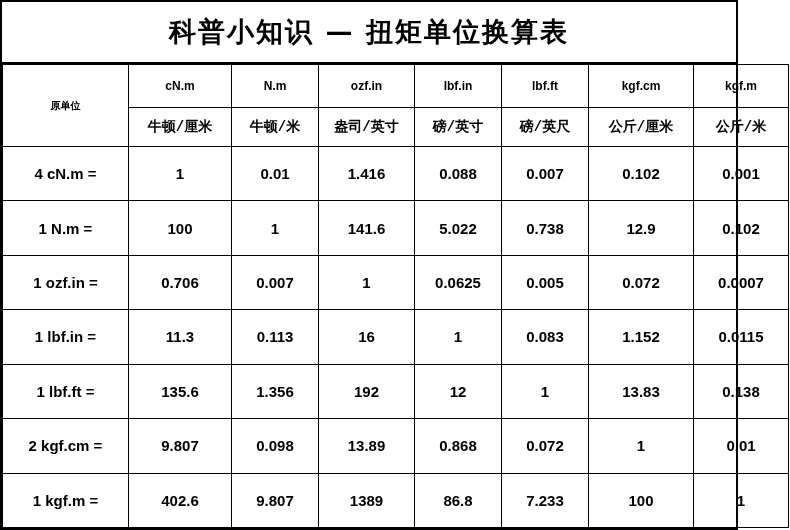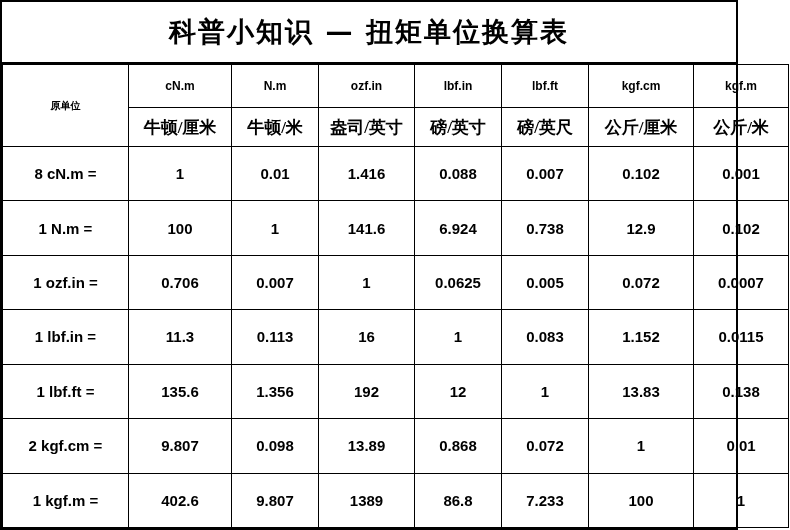--- a/index.html
+++ b/index.html
@@ -66,22 +66,22 @@
     font-size: 10px;
     font-family: "DejaVu Sans", "Liberation Sans", sans-serif;
   }
   .hdr-en {
     height: 42px;
     font-size: 12px;
     font-family: "Liberation Sans", sans-serif;
   }
   .hdr-cn {
     height: 38px;
-    font-size: 17px;
-    font-family: Liberation Serif, serif;
+    font-size: 14px;
+    font-family: Liberation Mono, monospace;
   }
   .row-label {
     font-size: 15px;
     font-family: "Liberation Sans", sans-serif;
     white-space: nowrap;
   }
   .val {
     font-size: 15px;
     font-family: "Liberation Sans", sans-serif;
   }
@@ -123,35 +123,35 @@
         <th class="hdr-cn">牛顿/米</th>
         <th class="hdr-cn">盎司/英寸</th>
         <th class="hdr-cn">磅/英寸</th>
         <th class="hdr-cn">磅/英尺</th>
         <th class="hdr-cn">公斤/厘米</th>
         <th class="hdr-cn">公斤/米</th>
       </tr>
     </thead>
     <tbody>
       <tr class="data-row">
-        <td class="row-label">8 cN.m =</td>
+        <td class="row-label">4 cN.m =</td>
         <td class="val">1</td>
         <td class="val">0.01</td>
         <td class="val">1.416</td>
         <td class="val">0.088</td>
         <td class="val">0.007</td>
         <td class="val">0.102</td>
         <td class="val">0.001</td>
       </tr>
       <tr class="data-row">
         <td class="row-label">1 N.m =</td>
         <td class="val">100</td>
         <td class="val">1</td>
         <td class="val">141.6</td>
-        <td class="val">6.924</td>
+        <td class="val">5.022</td>
         <td class="val">0.738</td>
         <td class="val">12.9</td>
         <td class="val">0.102</td>
       </tr>
       <tr class="data-row">
         <td class="row-label">1 ozf.in =</td>
         <td class="val">0.706</td>
         <td class="val">0.007</td>
         <td class="val">1</td>
         <td class="val">0.0625</td>

